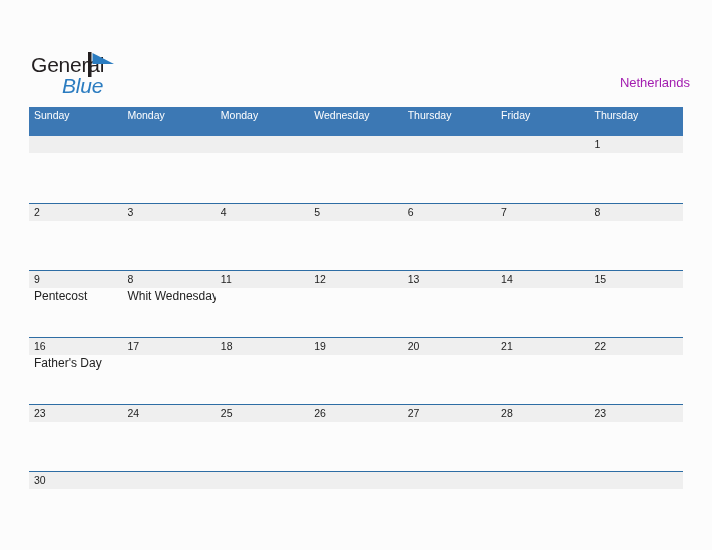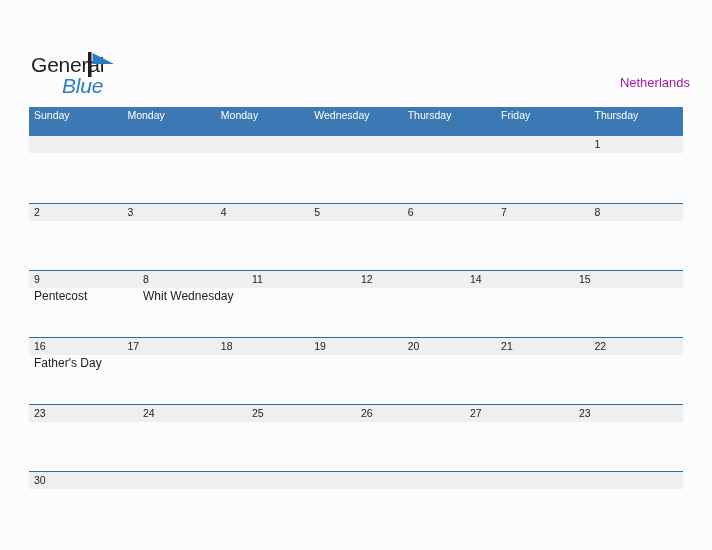--- a/index.html
+++ b/index.html
@@ -278,20 +278,24 @@
             </div>
             <div class="day">
               <span class="day-num">11</span>
               <span class="day-events"></span>
             </div>
             <div class="day">
               <span class="day-num">12</span>
               <span class="day-events"></span>
             </div>
             <div class="day">
+              <span class="day-num">13</span>
+              <span class="day-events"></span>
+            </div>
+            <div class="day">
               <span class="day-num">14</span>
               <span class="day-events"></span>
             </div>
             <div class="day">
               <span class="day-num">15</span>
               <span class="day-events"></span>
             </div>
           </div>
         </div>
         <div class="week-row">
@@ -346,20 +350,24 @@
             </div>
             <div class="day">
               <span class="day-num">26</span>
               <span class="day-events"></span>
             </div>
             <div class="day">
               <span class="day-num">27</span>
               <span class="day-events"></span>
             </div>
             <div class="day">
+              <span class="day-num">28</span>
+              <span class="day-events"></span>
+            </div>
+            <div class="day">
               <span class="day-num">23</span>
               <span class="day-events"></span>
             </div>
           </div>
         </div>
         <div class="week-row">
           <div class="numband"></div>
           <div class="days">
             <div class="day">
               <span class="day-num">30</span>

